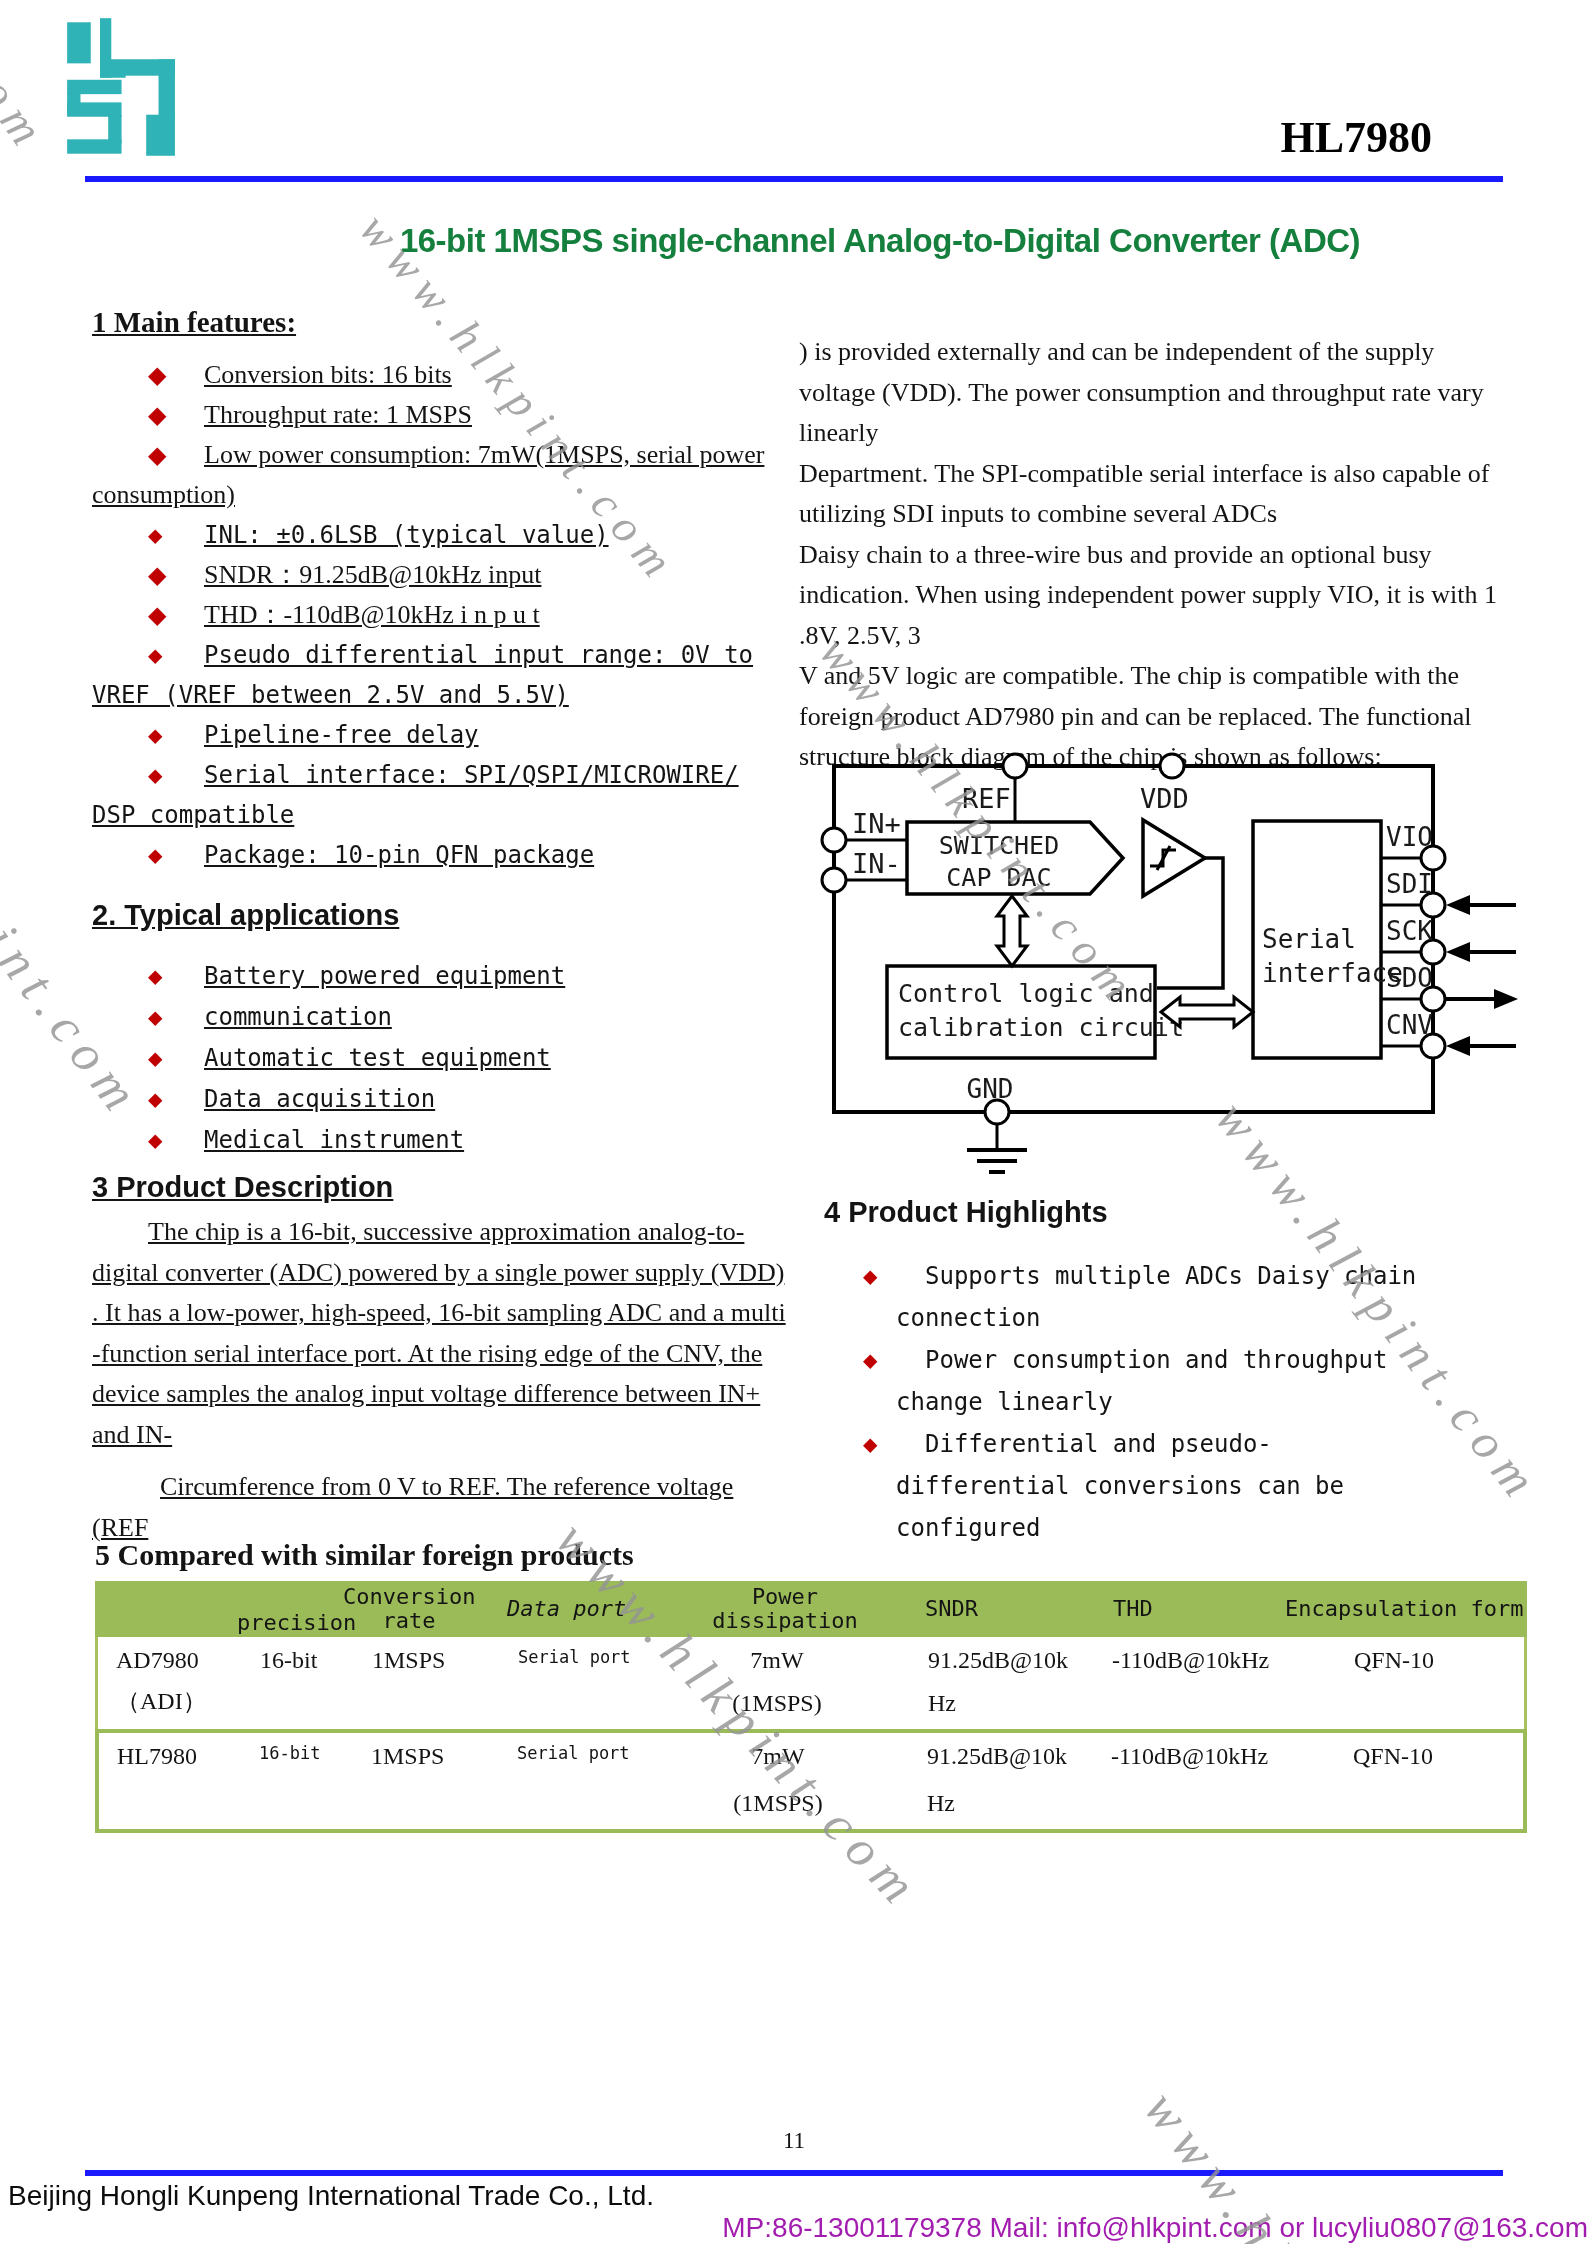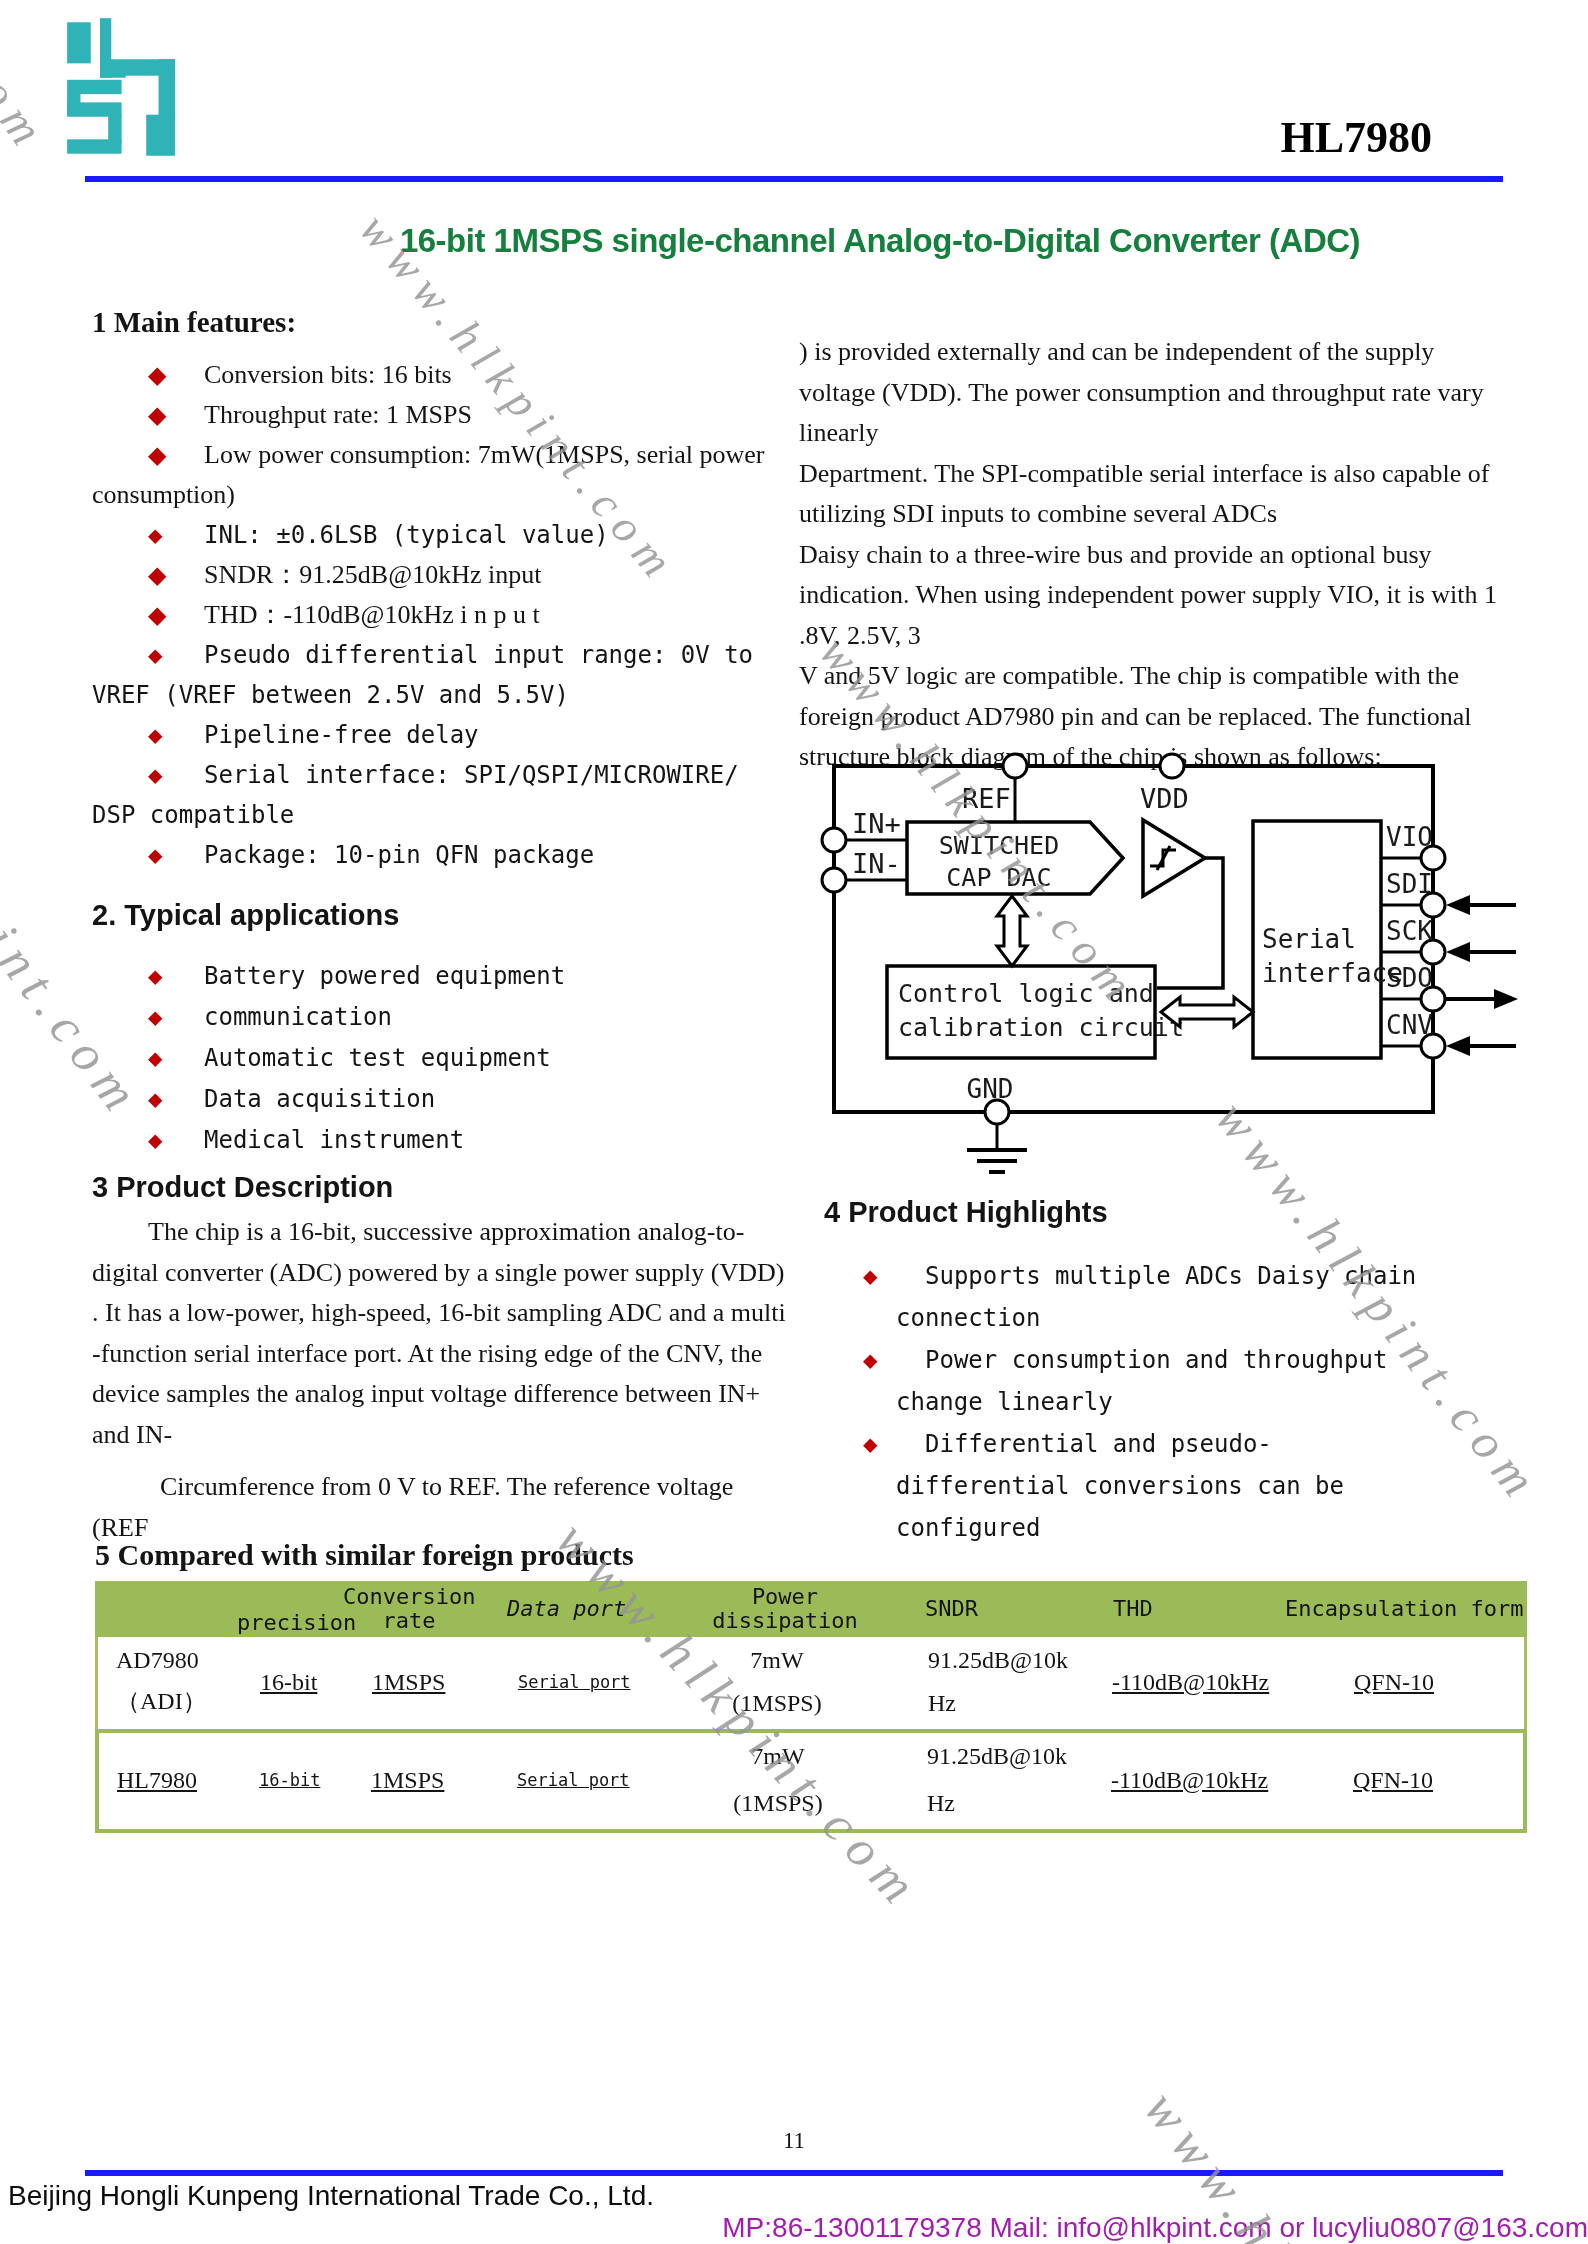--- a/index.html
+++ b/index.html
@@ -16,21 +16,21 @@
   }
   .rule{position:absolute;left:85px;width:1418px;height:6px;background:#1a1aff;}
   .rule-top{top:176px;}
   .rule-bottom{top:2170px;}
   .doc-title{
     position:absolute;left:172px;top:222px;width:1416px;text-align:center;
     font-family:"Liberation Sans",sans-serif;font-weight:bold;font-size:33px;color:#15803d;
     letter-spacing:-0.5px;
   }
   
-  .col-left{position:absolute;left:92px;top:306px;width:700px;}
+  .col-left{position:absolute;left:92px;top:306px;width:700px;text-decoration:underline;}
   .col-right{position:absolute;left:799px;top:332px;width:705px;}
   .h-serif{font-family:"Liberation Serif",serif;font-weight:bold;font-size:29px;margin:0 0 16px 0;}
   .h-sans{font-family:"Liberation Sans",sans-serif;font-weight:bold;font-size:29px;margin:24px 0 24px 0;letter-spacing:0px;}
   .serif-t{font-family:"Liberation Serif",serif;font-size:26px;}
   .mono-t{font-family:"DejaVu Sans Mono",monospace;font-size:24px;}
   .bullet-item{line-height:40px;text-indent:56px;}
   .diamond{color:#c00000;font-size:24px;font-style:normal;display:inline-block;width:56px;text-indent:0;}
   .app-item{line-height:41px;}
   .para{font-size:26px;line-height:40.5px;margin:0;}
   .indent56{text-indent:56px;}
@@ -53,21 +53,21 @@
     font-family:"DejaVu Sans Mono",monospace;font-size:22px;}
   .cmp-header .cell{line-height:24px;}
   .cmp-body{border-left:3px solid #a9c060;border-right:3px solid #a9c060;}
   .cmp-row1{height:92px;}
   .cmp-row2{height:96px;border:4px solid #9bbb59;margin:0 -3px;}
   .cell{padding-left:18px;}
   .c-pad0{padding-left:2px;}
   .c-center{text-align:center;padding-left:0;}
   .cmp-body .cell{display:flex;flex-direction:column;justify-content:space-between;
     padding-top:10px;padding-bottom:12px;}
-  .cmp-body .one-line{justify-content:center;text-decoration:underline;}
+  .cmp-body .one-line{justify-content:flex-start;}
   .serif-cell{font-family:"Liberation Serif",serif;}
   .mono-cell{font-family:"DejaVu Sans Mono",monospace;font-size:17px;}
   .hdr-low{align-self:end;padding-bottom:2px;}
   
   .page-num{position:absolute;left:0;top:2128px;width:1588px;text-align:center;
     font-family:"Liberation Serif",serif;font-size:23px;}
   .footer-company{position:absolute;left:8px;top:2180px;width:1588px;text-align:left;
     font-family:"Liberation Sans",sans-serif;font-size:28px;color:#0c0c0c;}
   .footer-contact{position:absolute;left:0;top:2212px;width:1588px;text-align:right;
     font-family:"Liberation Sans",sans-serif;font-size:28px;color:#a21caf;}

